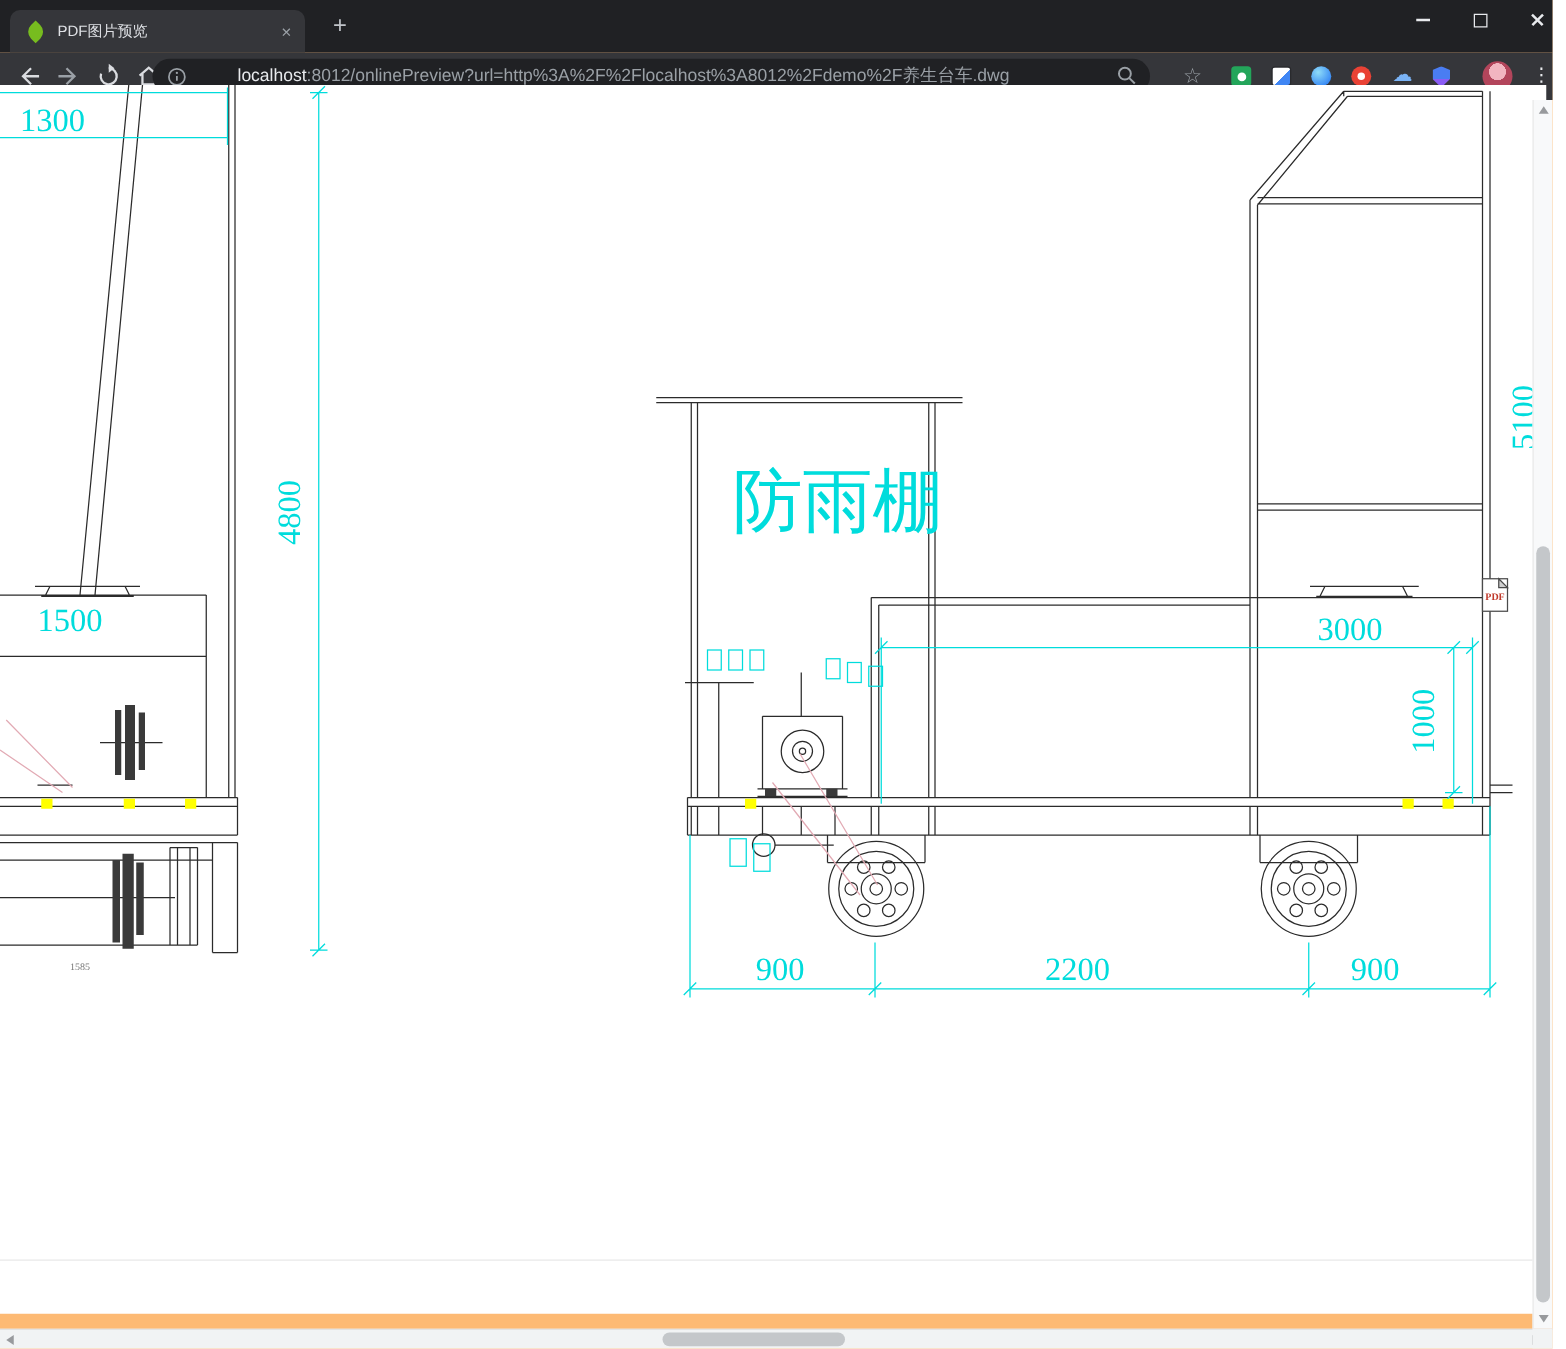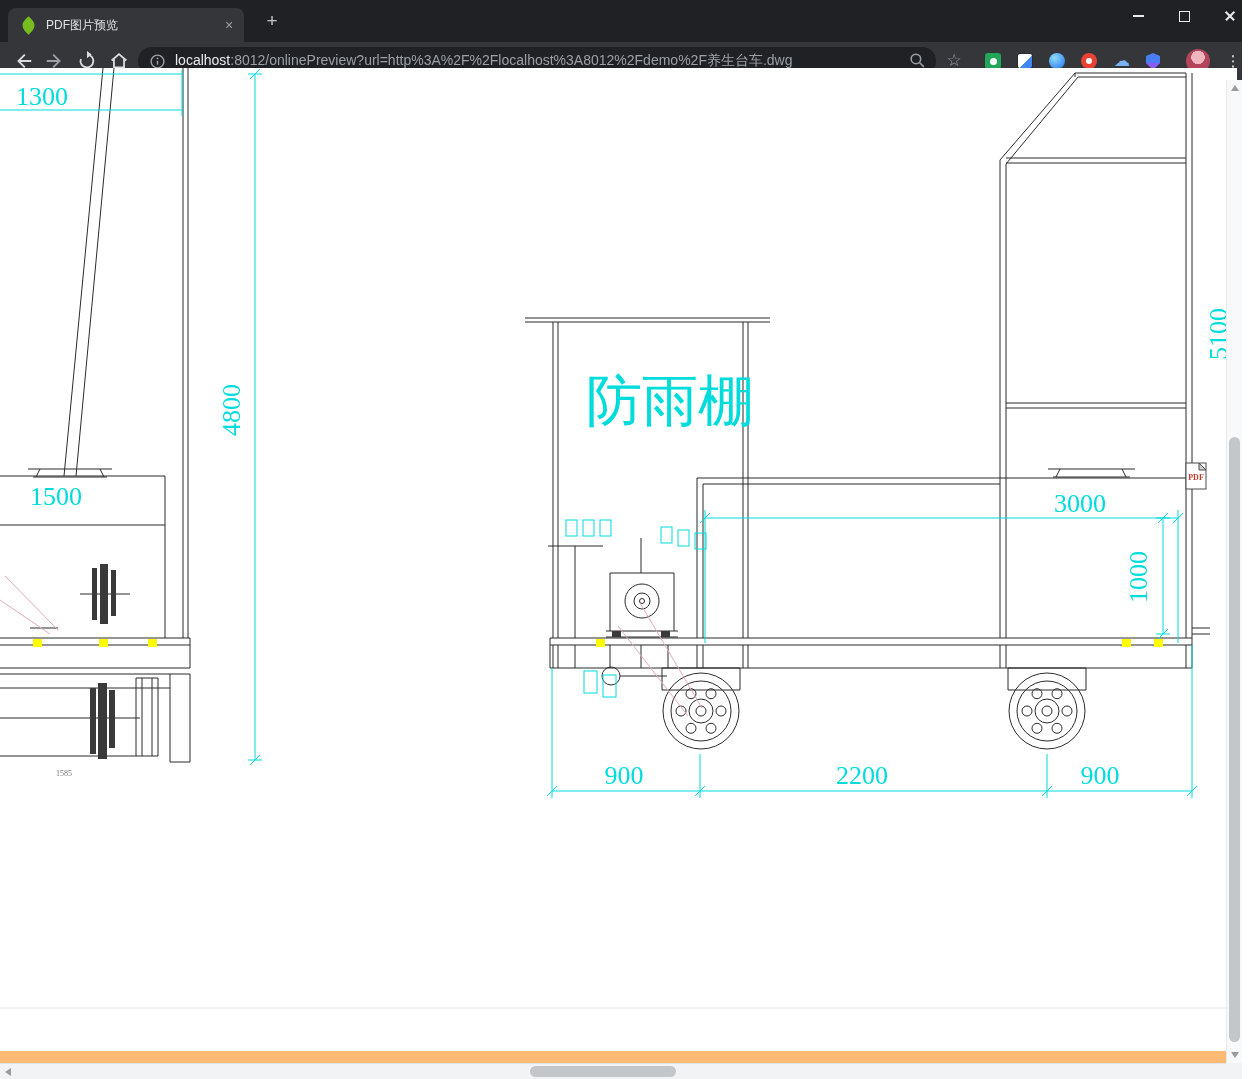--- a/index.html
+++ b/index.html
@@ -20,22 +20,22 @@
   .glyph-min{width:11px;height:2px;background:#e8eaed;}
   .glyph-max{width:9px;height:9px;border:1.5px solid #e8eaed;}
   .glyph-close{position:relative;width:12px;height:12px;}
   .glyph-close i{position:absolute;left:0;top:5px;width:12px;height:1.6px;background:#e8eaed;display:block;}
   .glyph-close i:first-child{transform:rotate(45deg);}
   .glyph-close i:last-child{transform:rotate(-45deg);}
 
   
   .toolbar{position:absolute;left:0;top:42px;width:1253px;height:38px;background:#35363a;}
   .navicon{position:absolute;top:8px;width:22px;height:22px;}
-  .urlbar{position:absolute;left:138px;top:5px;width:798px;height:28px;background:#202124;
-          border-radius:14px;display:flex;align-items:center;}
+  .urlbar{position:absolute;left:122px;top:5px;width:798px;height:28px;background:#202124;
+          border-radius:14px;display:flex;align-items:center;gap:31px;}
   .info-ic{margin-left:11px;flex:none;}
   .url-text{margin-left:9px;font-size:14px;color:#9aa0a6;white-space:nowrap;overflow:hidden;max-width:700px;}
   .url-host{color:#e8eaed;}
   .mag-ic{position:absolute;right:9px;top:4px;}
   .star{position:absolute;left:944px;top:8px;width:20px;height:22px;color:#9aa0a6;
         font-size:17px;line-height:22px;text-align:center;}
   .ext{position:absolute;top:11px;width:16px;height:16px;}
   .ext-green{background:#23a55a;border-radius:3px;}
   .ext-green i{display:block;width:7px;height:7px;background:#fff;border-radius:50%;margin:4.5px auto;}
   .ext-translate{background:linear-gradient(135deg,#ffffff 0 55%,#4086f4 55% 100%);border-radius:3px;

